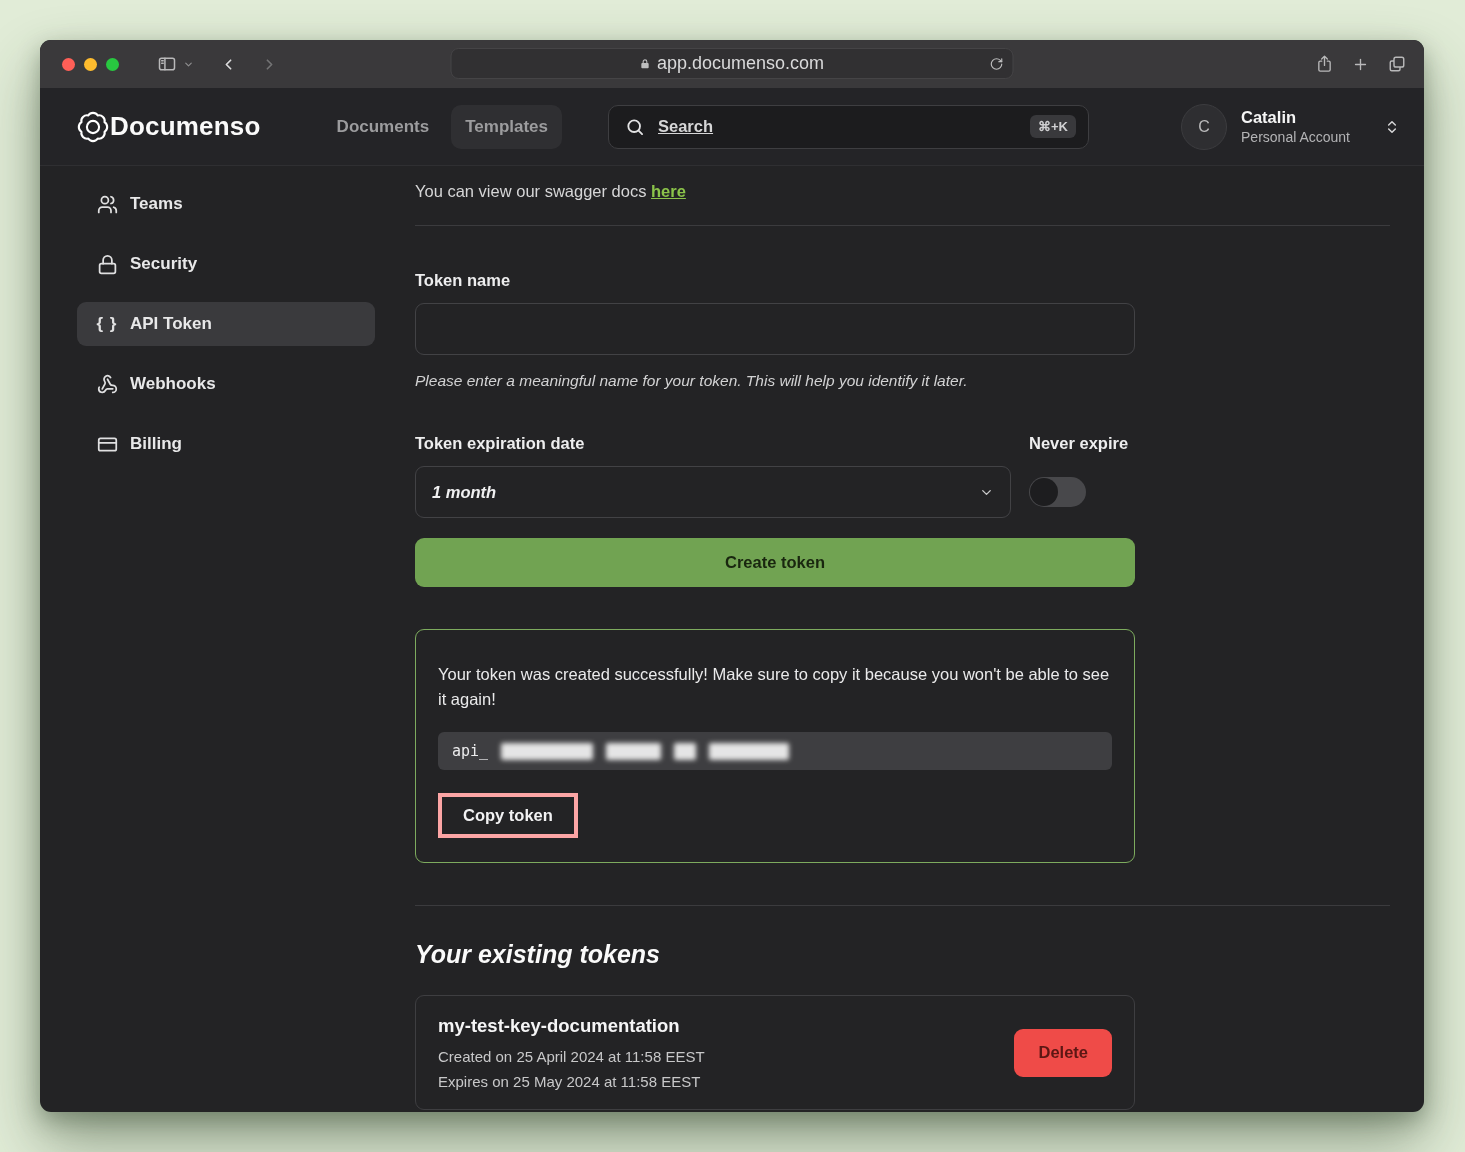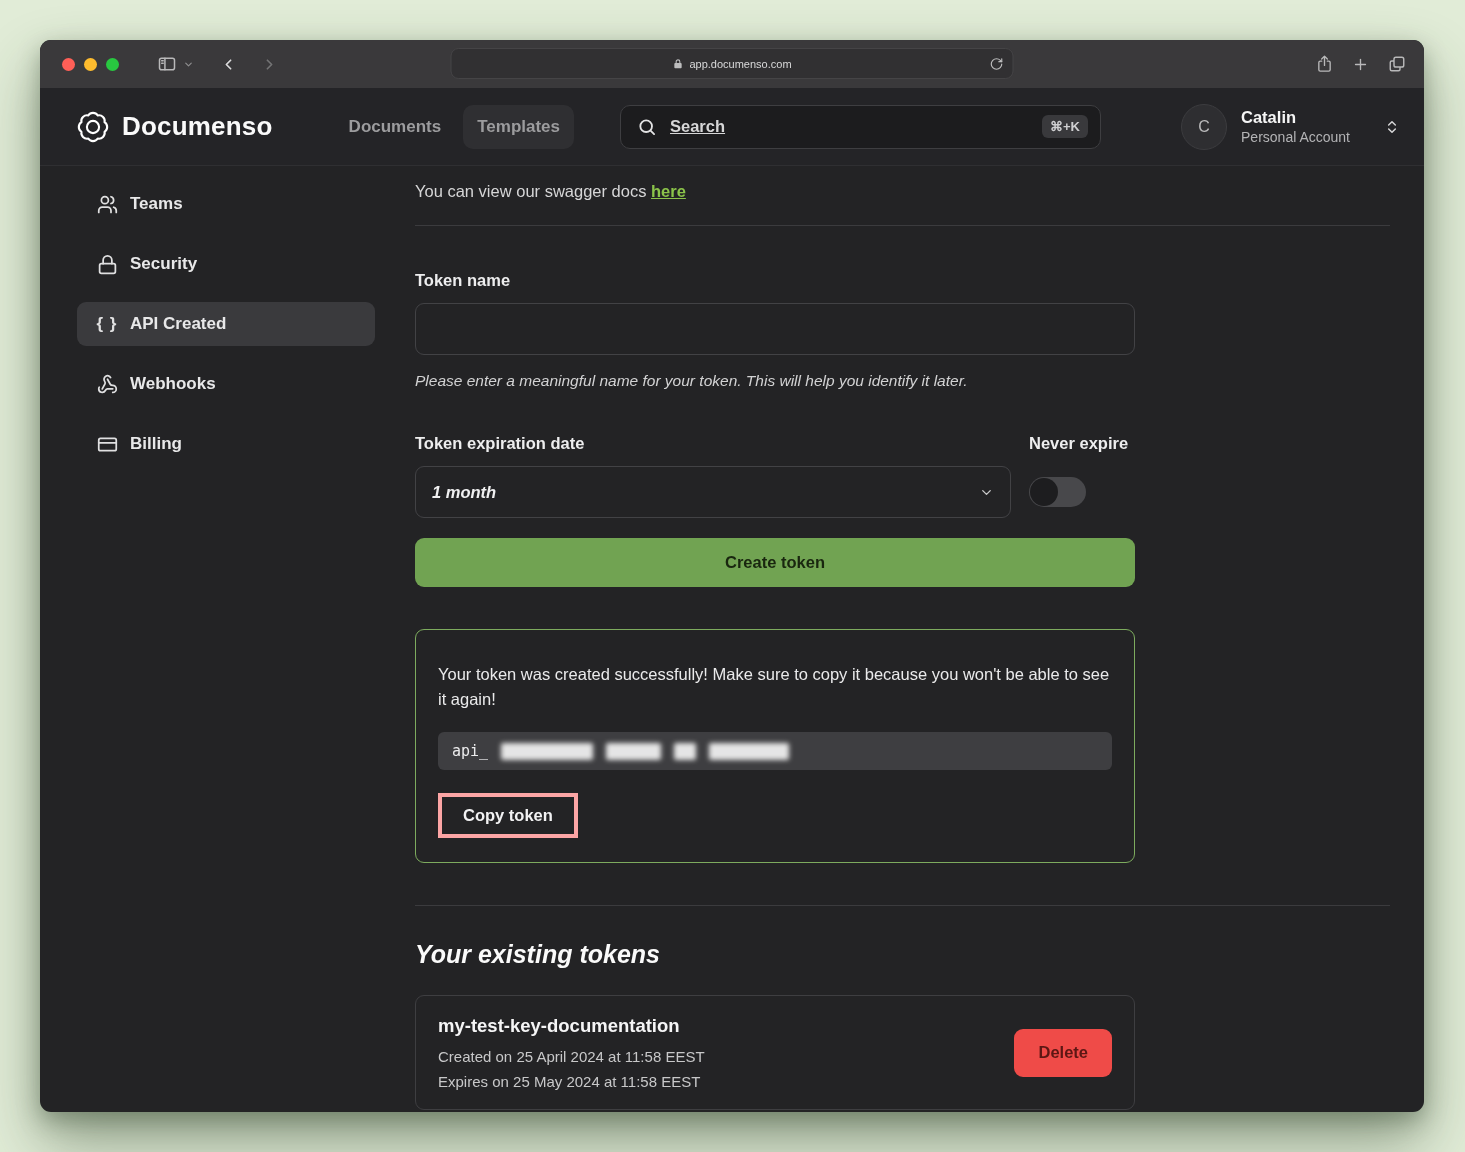--- a/index.html
+++ b/index.html
@@ -15,28 +15,28 @@
   .light { width:13px; height:13px; border-radius:50%; }
   .light.red{ background:#ff5f57; } .light.yellow{ background:#febc2e; } .light.green{ background:#28c840; }
   .chrome-ico { color:#b9b9ba; display:flex; align-items:center; justify-content:center; }
   .chrome-ico svg { display:block; }
   .sidebar-toggle { margin-left:38px; }
   .tiny-chev { margin-left:6px; color:#8d8d8e; }
   .nav-back { margin-left:26px; color:#dcdcdd; }
   .nav-fwd { margin-left:24px; color:#737374; }
   .urlbar { position:absolute; left:50%; top:8px; transform:translateX(-50%);
     width:563px; height:31px; background:#313032; border:1px solid #454446; border-radius:8px;
-    display:flex; align-items:center; justify-content:center; color:#d9d9da; font-size:11px; }
+    display:flex; align-items:center; justify-content:center; color:#d9d9da; font-size:18px; }
   .urlbar .lock { margin-right:6px; color:#bdbdbe; display:flex; }
   .urlbar .reload { position:absolute; right:9px; color:#bdbdbe; }
   .chrome-right { position:absolute; right:18px; top:0; height:48px; display:flex; align-items:center; gap:19px; color:#c3c3c4; }
 
   
   .app-header { height:78px; display:flex; align-items:center; background:#242427; border-bottom:1px solid rgba(255,255,255,.05); }
-  .brand { display:flex; align-items:center; gap:12px; margin-left:36px; }
+  .brand { display:flex; align-items:center; margin-left:36px; }
   .brand-logo { color:#fff; display:flex; }
   .brand-name { color:#fafafa; font-size:26px; font-weight:bold; letter-spacing:.2px; }
   .main-nav { display:flex; align-items:center; margin-left:62px; gap:8px; }
   .nav-item { color:#9c9c9e; font-size:17px; font-weight:600; padding:12px 14px; border-radius:10px; cursor:pointer; }
   .nav-item.hovered { background:rgba(255,255,255,.05); }
   .searchbar { flex:1; max-width:481px; margin-left:46px; height:44px; background:#1c1c1e; border:1px solid #3e3e41;
     border-radius:10px; display:flex; align-items:center; padding:0 12px 0 16px; }
   .searchbar .s-icon { color:#e3e3e4; display:flex; margin-right:13px; }
   .searchbar .s-text { color:#d6d6d7; font-size:16.5px; font-weight:600; flex:1;text-decoration:underline; }
   .kbd { background:#39393c; border-radius:6px; padding:4px 8px; color:#cfcfd1; font-size:13px; font-weight:600; }
@@ -229,21 +229,21 @@
         <span class="s-ic">
           <svg width="21" height="21" viewBox="0 0 24 24" fill="none" stroke="currentColor" stroke-width="2" stroke-linecap="round" stroke-linejoin="round">
               <rect x="3" y="11" width="18" height="11" rx="2"></rect>
               <path d="M7 11V7a5 5 0 0 1 10 0v4"></path>
             </svg>
         </span>
         <span>Security</span>
       </div>
       <div class="side-item active">
         <span class="s-ic braces">{ }</span>
-        <span>API Created</span>
+        <span>API Token</span>
       </div>
       <div class="side-item">
         <span class="s-ic">
           <svg width="21" height="21" viewBox="0 0 24 24" fill="none" stroke="currentColor" stroke-width="2" stroke-linecap="round" stroke-linejoin="round">
               <path d="M18 16.98h-5.99c-1.1 0-1.95.94-2.48 1.9A4 4 0 0 1 2 17c.01-.7.2-1.4.57-2"></path>
               <path d="m6 17 3.13-5.78c.53-.97.1-2.18-.5-3.1a4 4 0 1 1 6.89-4.06"></path>
               <path d="m12 6 3.13 5.73C15.66 12.7 16.9 13 18 13a4 4 0 0 1 0 8"></path>
             </svg>
         </span>
         <span>Webhooks</span>

